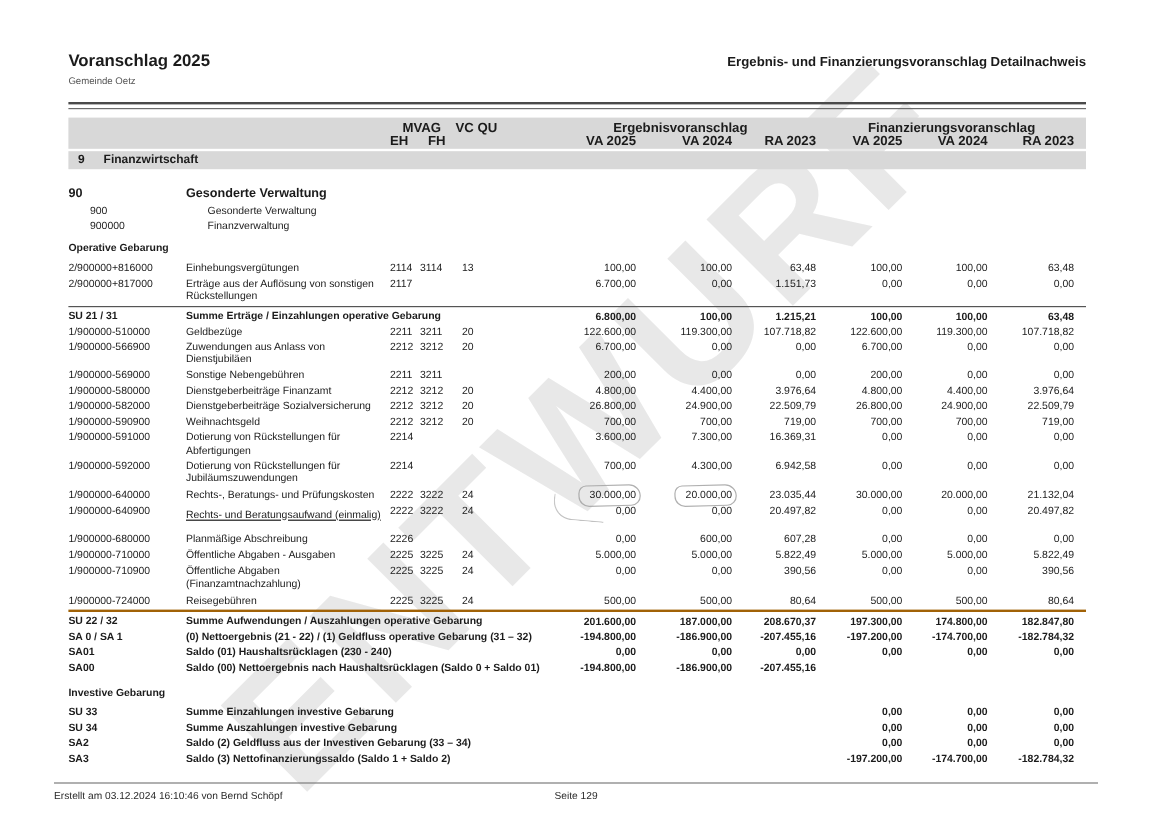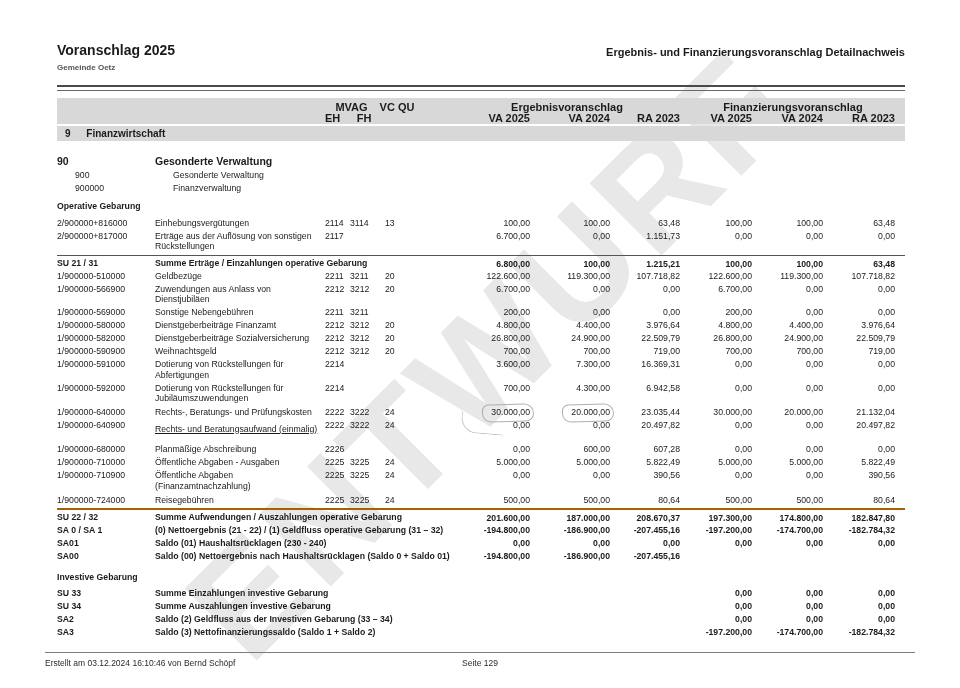--- a/index.html
+++ b/index.html
@@ -9,21 +9,21 @@
 
   
   .watermark{position:absolute;left:110px;top:120px;width:760px;height:470px;z-index:0;
              display:flex;align-items:center;justify-content:center;pointer-events:none;
              transform:rotate(-45deg);transform-origin:center;
              font-size:148px;font-weight:bold;letter-spacing:6px;color:#b9b9b9;opacity:.32;}
 
   
   .doc-header{position:relative;padding-top:42px;height:38px;}
   .doc-title{font-size:14px;font-weight:bold;}
-  .doc-org{font-size:8px;color:#555;margin-top:5px;font-weight:bold;}
+  .doc-org{font-size:8px;color:#555;margin-top:5px;}
   .doc-right{position:absolute;right:0;top:46px;font-size:11px;font-weight:bold;}
   .double-rule{margin-top:5px;height:3px;border-top:2px solid #4a4a4a;border-bottom:1px solid #6a6a6a;}
 
   
   .band{background:#d8d8d8;}
   .head-band{position:relative;height:26px;margin-top:7px;font-size:11px;font-weight:bold;}
   .head-band span{position:absolute;display:inline-block;}
   .hl1{top:3px;} .hl2{top:14px;}
   .c-mvag{left:268px;width:53px;text-align:center;}
   .c-vcqu{left:321px;width:38px;text-align:center;}

